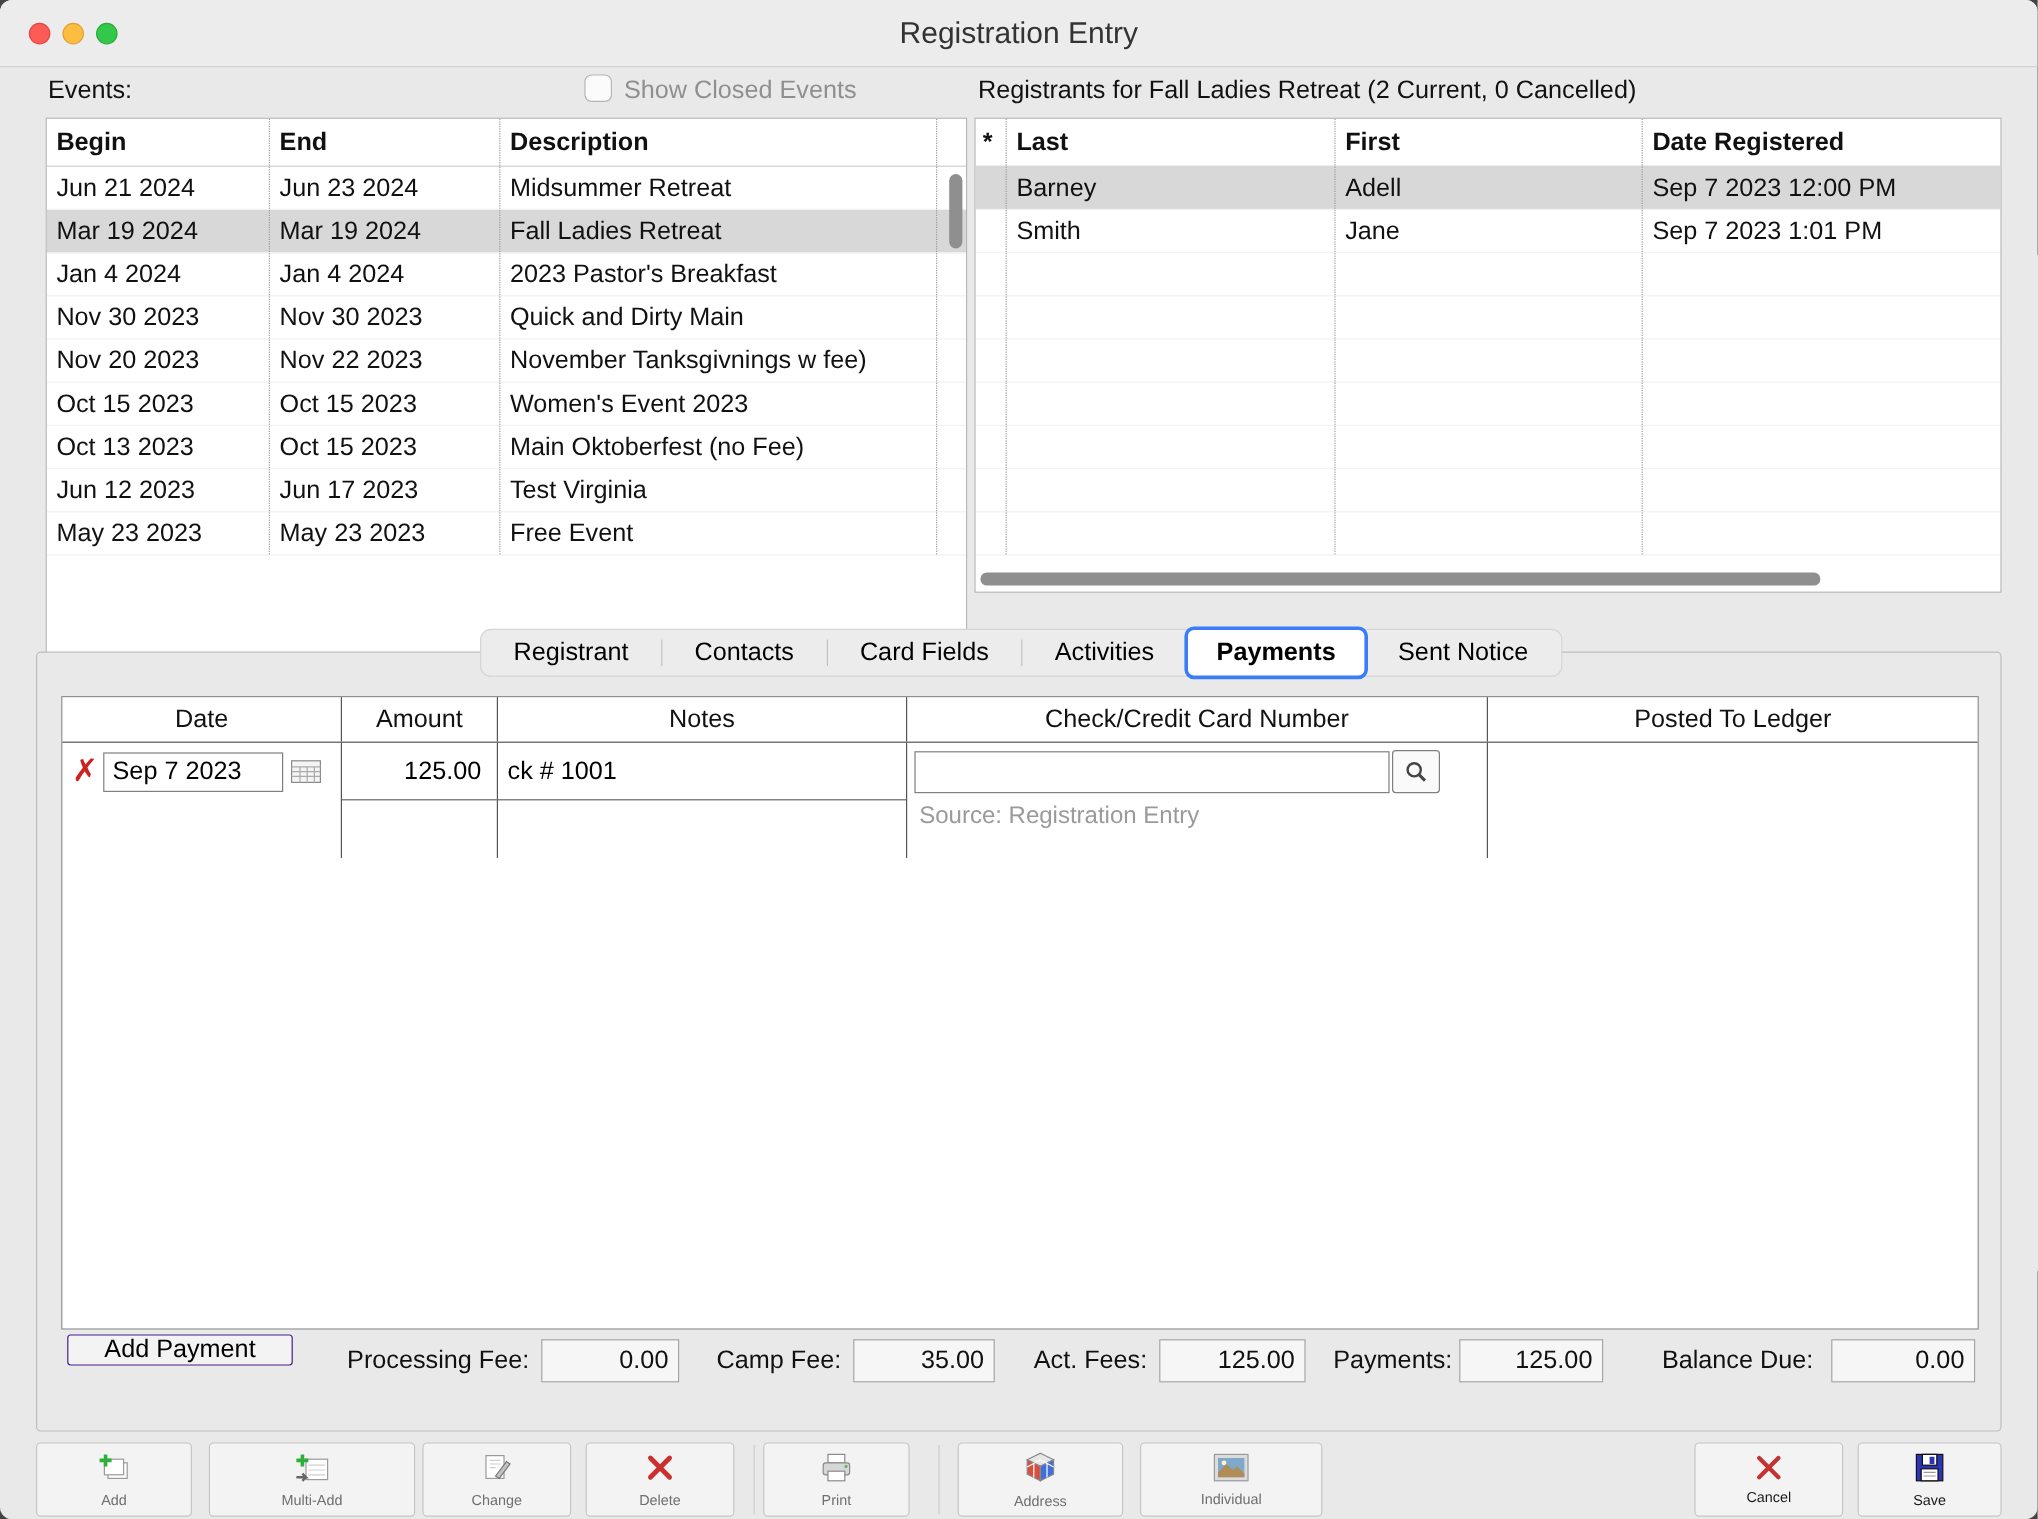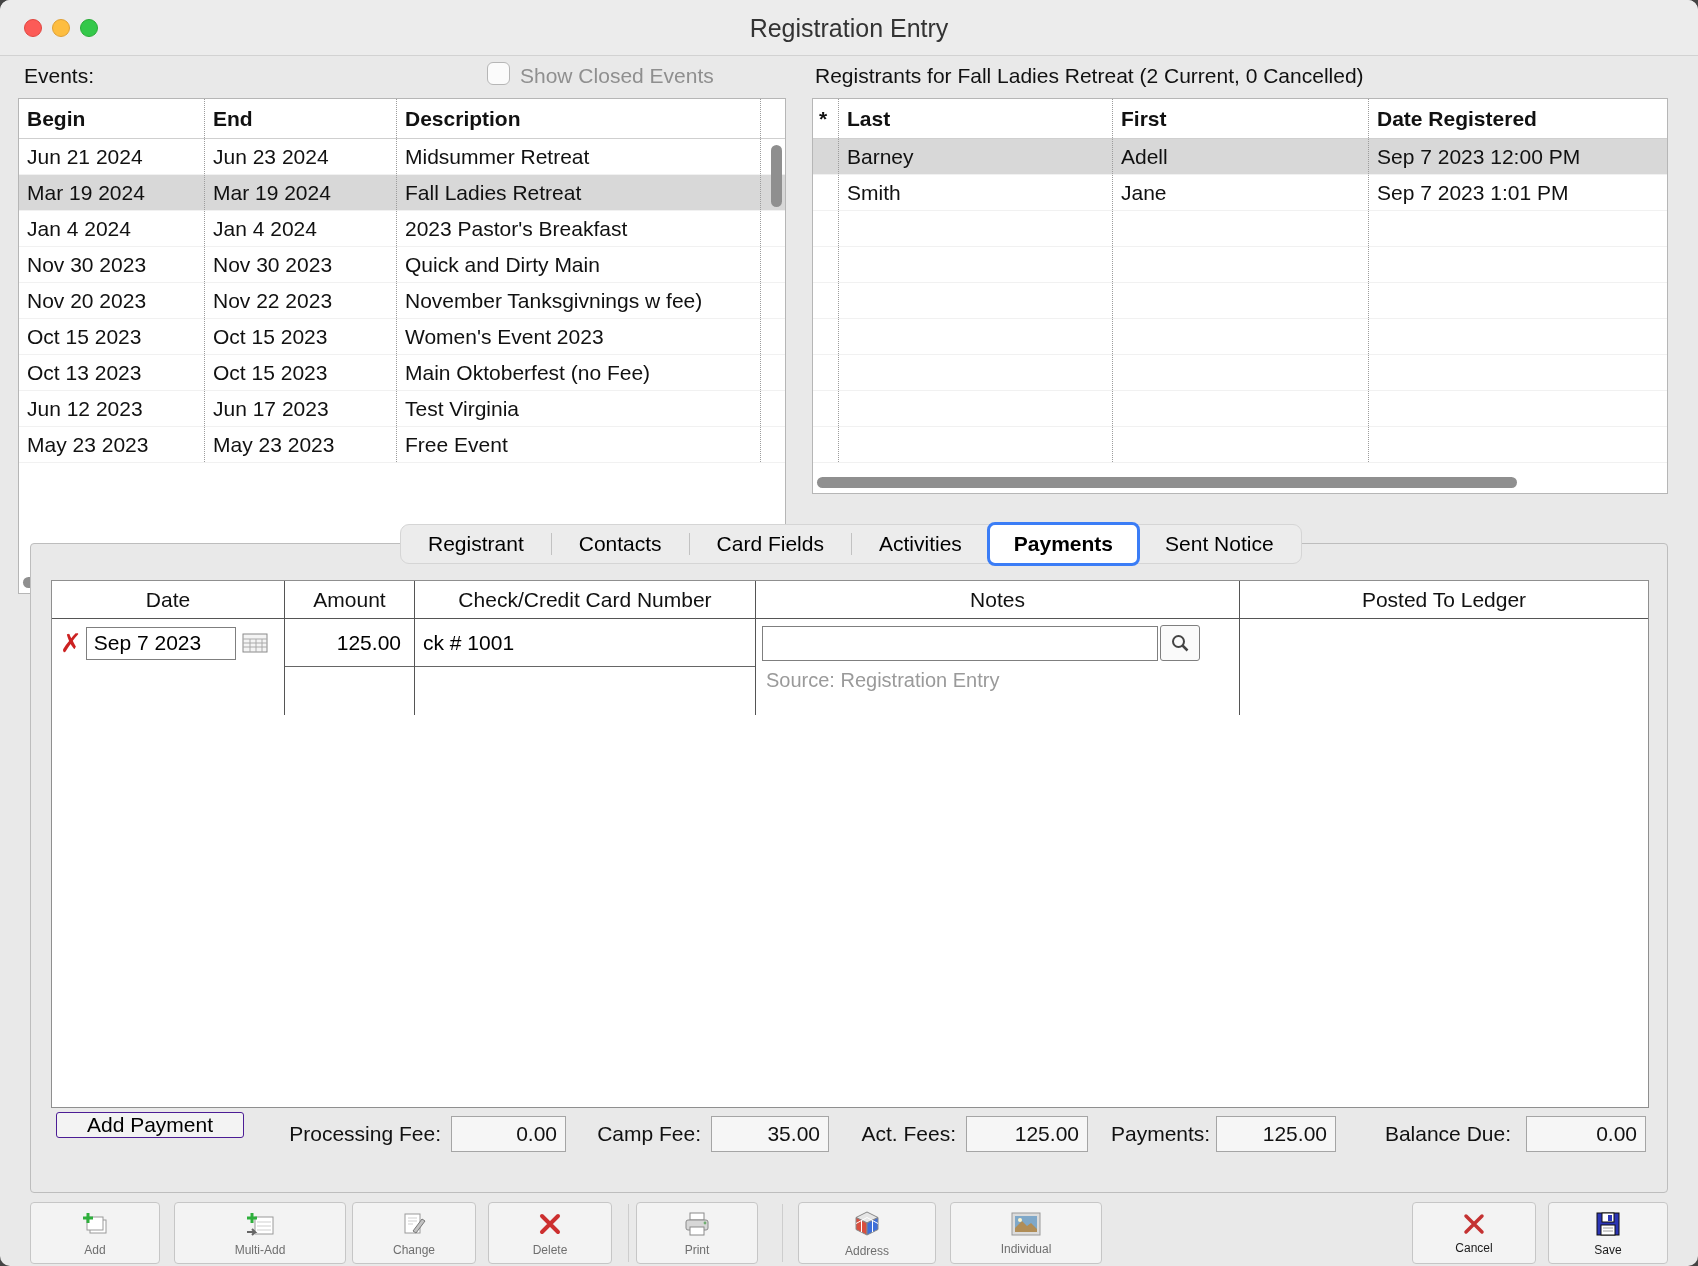--- a/index.html
+++ b/index.html
@@ -11,29 +11,29 @@
   .titlebar{ position:absolute; left:0; top:0; right:0; height:56px; background:#ececec;
     border-bottom:1px solid #d2d2d2; }
   .title{ position:absolute; left:0; right:0; top:0; line-height:56px; text-align:center;
     font-weight:normal; font-size:25px; color:#333; }
   .light{ position:absolute; top:19px; width:18px; height:18px; border-radius:50%; }
   .l-red{ left:24px; background:#fc5b57; border:1px solid #e04640; }
   .l-yellow{ left:52px; background:#fdbd40; border:1px solid #dfa035; }
   .l-green{ left:80px; background:#34c84a; border:1px solid #2aab38; }
 
   
-  .events-label{ position:absolute; left:24px; top:64px; }
+  .events-label{ position:absolute; left:40px; top:64px; }
   .reg-title{ position:absolute; left:815px; top:64px; }
   .chk{ position:absolute; left:487px; top:62px; width:23px; height:23px; background:#fbfbfb;
     border:1px solid #b6b6b6; border-radius:6px; }
   .chk-label{ position:absolute; left:520px; top:64px; color:#8f8f8f; }
 
   
   .ltable{ position:absolute; background:#fff; border:1px solid #b6b6b6; overflow:hidden; }
-  #events-table{ left:18px; top:98px; width:768px; height:496px; }
+  #events-table{ left:38px; top:98px; width:768px; height:496px; }
   #registrants-table{ left:812px; top:98px; width:856px; height:396px; }
   .tr{ display:grid; height:36px; line-height:35px; border-bottom:1px solid #f1f1f1; }
   .thr{ height:40px; line-height:39px; font-weight:bold; border-bottom:1px solid #cfcfcf; }
   #events-table .tr{ grid-template-columns:186px 192px 364px 1fr; }
   #registrants-table .tr{ grid-template-columns:26px 274px 256px 1fr; }
   .td{ padding-left:8px; white-space:nowrap; overflow:hidden; border-right:1px dotted #9c9c9c; }
   .td:last-child{ border-right:none; }
   .lane{ border-right:none !important; }
   .tr.selected{ background:#d8d8d8; }
   .star{ padding-left:6px; }
@@ -264,22 +264,22 @@
     <div class="tab">Activities</div>
     <div class="tab active">Payments</div>
     <div class="tab">Sent Notice</div>
   </div>
 
   <div class="panel">
     <div class="pay-table">
       <div class="pay-header">
         <div class="ph">Date</div>
         <div class="ph">Amount</div>
+        <div class="ph">Notes</div>
         <div class="ph">Check/Credit Card Number</div>
-        <div class="ph">Notes</div>
         <div class="ph">Posted To Ledger</div>
       </div>
       <div class="pay-body">
         <div class="pb">
           <div class="fl">
             <span class="del-x">✗</span>
             <input class="date-input" value="Sep 7 2023" style="">
             <span class="cal-icon">
               <svg width="26" height="20" viewBox="0 0 26 20">
                 <rect x="1" y="1" width="24" height="18" fill="#f4f4f4" stroke="#8a8a8a"></rect>

